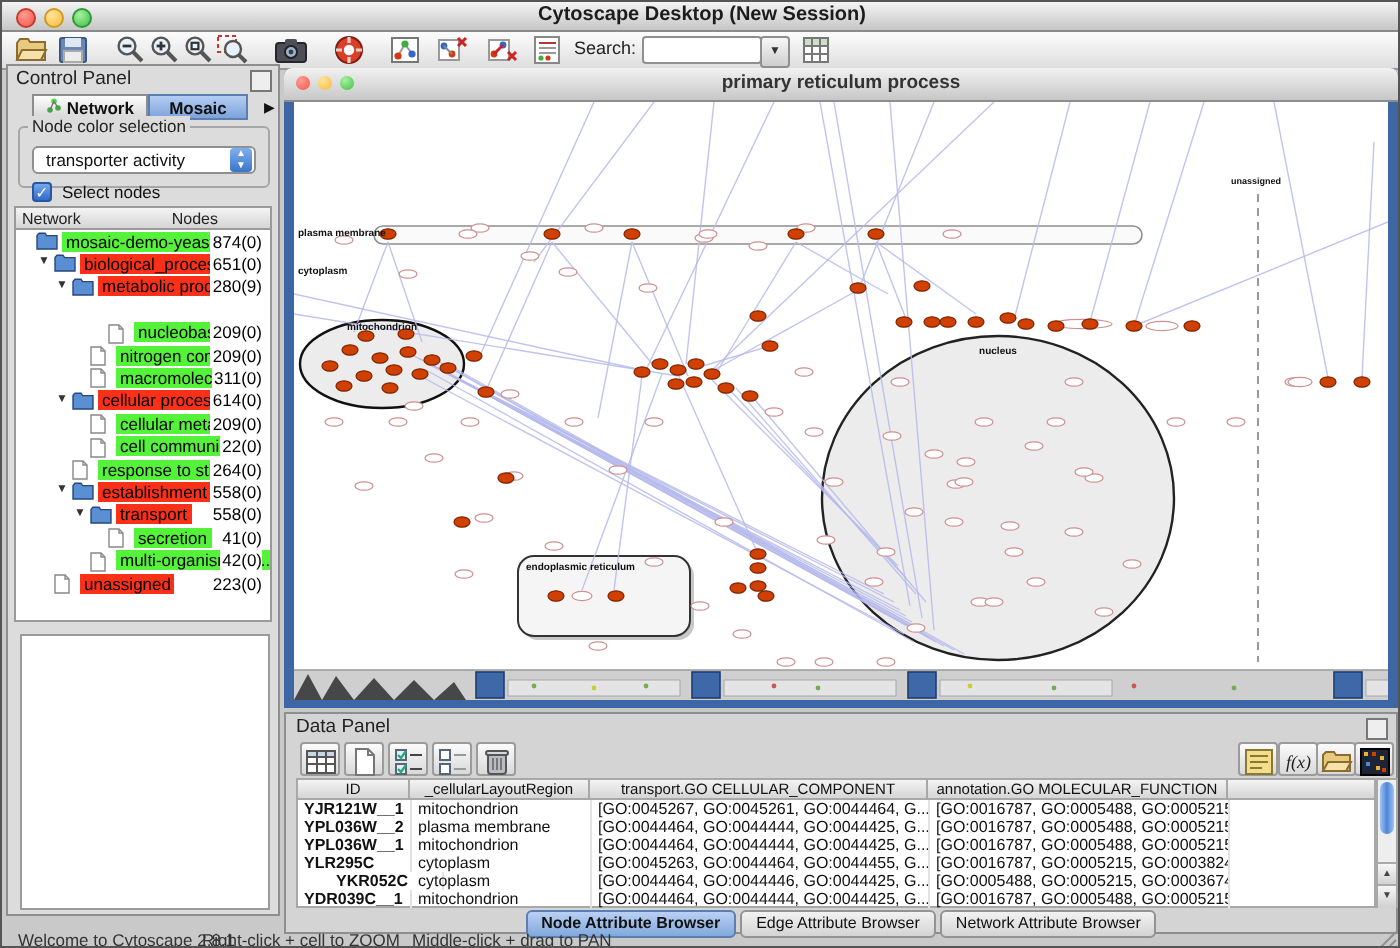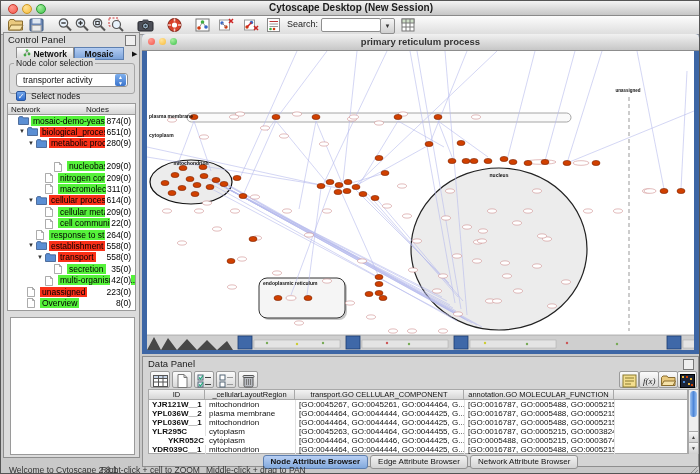--- a/index.html
+++ b/index.html
@@ -339,45 +339,37 @@
             </svg></span>
           <span class="tlabel r" style="left:50px">transport</span>
           <span class="tcount">558(0)</span>
         </div>
         <div class="trow" style="top: 148.2px;">
           <span class="ticon" style="left:46px"><svg width="8" height="10" viewBox="0 0 8 10">
               <path d="M0.5 0.5 h5 l2 2 V9.5 h-7 z" fill="#fff" stroke="#888" stroke-width="0.7"></path>
               <path d="M5.5 0.5 v2 h2" fill="none" stroke="#888" stroke-width="0.7"></path>
             </svg></span>
           <span class="tlabel g" style="left:59px">secretion</span>
-          <span class="tcount">35(0)</span>
+          <span class="tcount">41(0)</span>
         </div>
         <div class="trow" style="top: 159.6px;">
           <span class="ticon" style="left:37px"><svg width="8" height="10" viewBox="0 0 8 10">
               <path d="M0.5 0.5 h5 l2 2 V9.5 h-7 z" fill="#fff" stroke="#888" stroke-width="0.7"></path>
               <path d="M5.5 0.5 v2 h2" fill="none" stroke="#888" stroke-width="0.7"></path>
             </svg></span>
           <span class="tlabel g" style="left:50px">multi-organism pro...</span>
           <span class="tcount">42(0)</span>
         </div>
         <div class="trow" style="top: 171px;">
           <span class="ticon" style="left:19px"><svg width="8" height="10" viewBox="0 0 8 10">
               <path d="M0.5 0.5 h5 l2 2 V9.5 h-7 z" fill="#fff" stroke="#888" stroke-width="0.7"></path>
               <path d="M5.5 0.5 v2 h2" fill="none" stroke="#888" stroke-width="0.7"></path>
             </svg></span>
           <span class="tlabel r" style="left:32px">unassigned</span>
           <span class="tcount">223(0)</span>
-        </div>
-        <div class="trow" style="top: 182.4px;">
-          <span class="ticon" style="left:19px"><svg width="8" height="10" viewBox="0 0 8 10">
-              <path d="M0.5 0.5 h5 l2 2 V9.5 h-7 z" fill="#fff" stroke="#888" stroke-width="0.7"></path>
-              <path d="M5.5 0.5 v2 h2" fill="none" stroke="#888" stroke-width="0.7"></path>
-            </svg></span>
-          <span class="tlabel g" style="left:32px">Overview</span>
-          <span class="tcount">8(0)</span>
         </div>
       </div>
     <div class="abs" id="birdseye"></div>
   </div>
 
   <div class="abs" id="net-window">
     <div class="abs" id="net-titlebar">
       <div class="abs nlight" style="left:6px;background:radial-gradient(circle at 35% 30%,#ff9c92,#f4564a);"></div>
       <div class="abs nlight" style="left:17px;background:radial-gradient(circle at 35% 30%,#ffe49a,#f8bb3a);"></div>
       <div class="abs nlight" style="left:28px;background:radial-gradient(circle at 35% 30%,#a8f0a0,#3cc14a);"></div>

